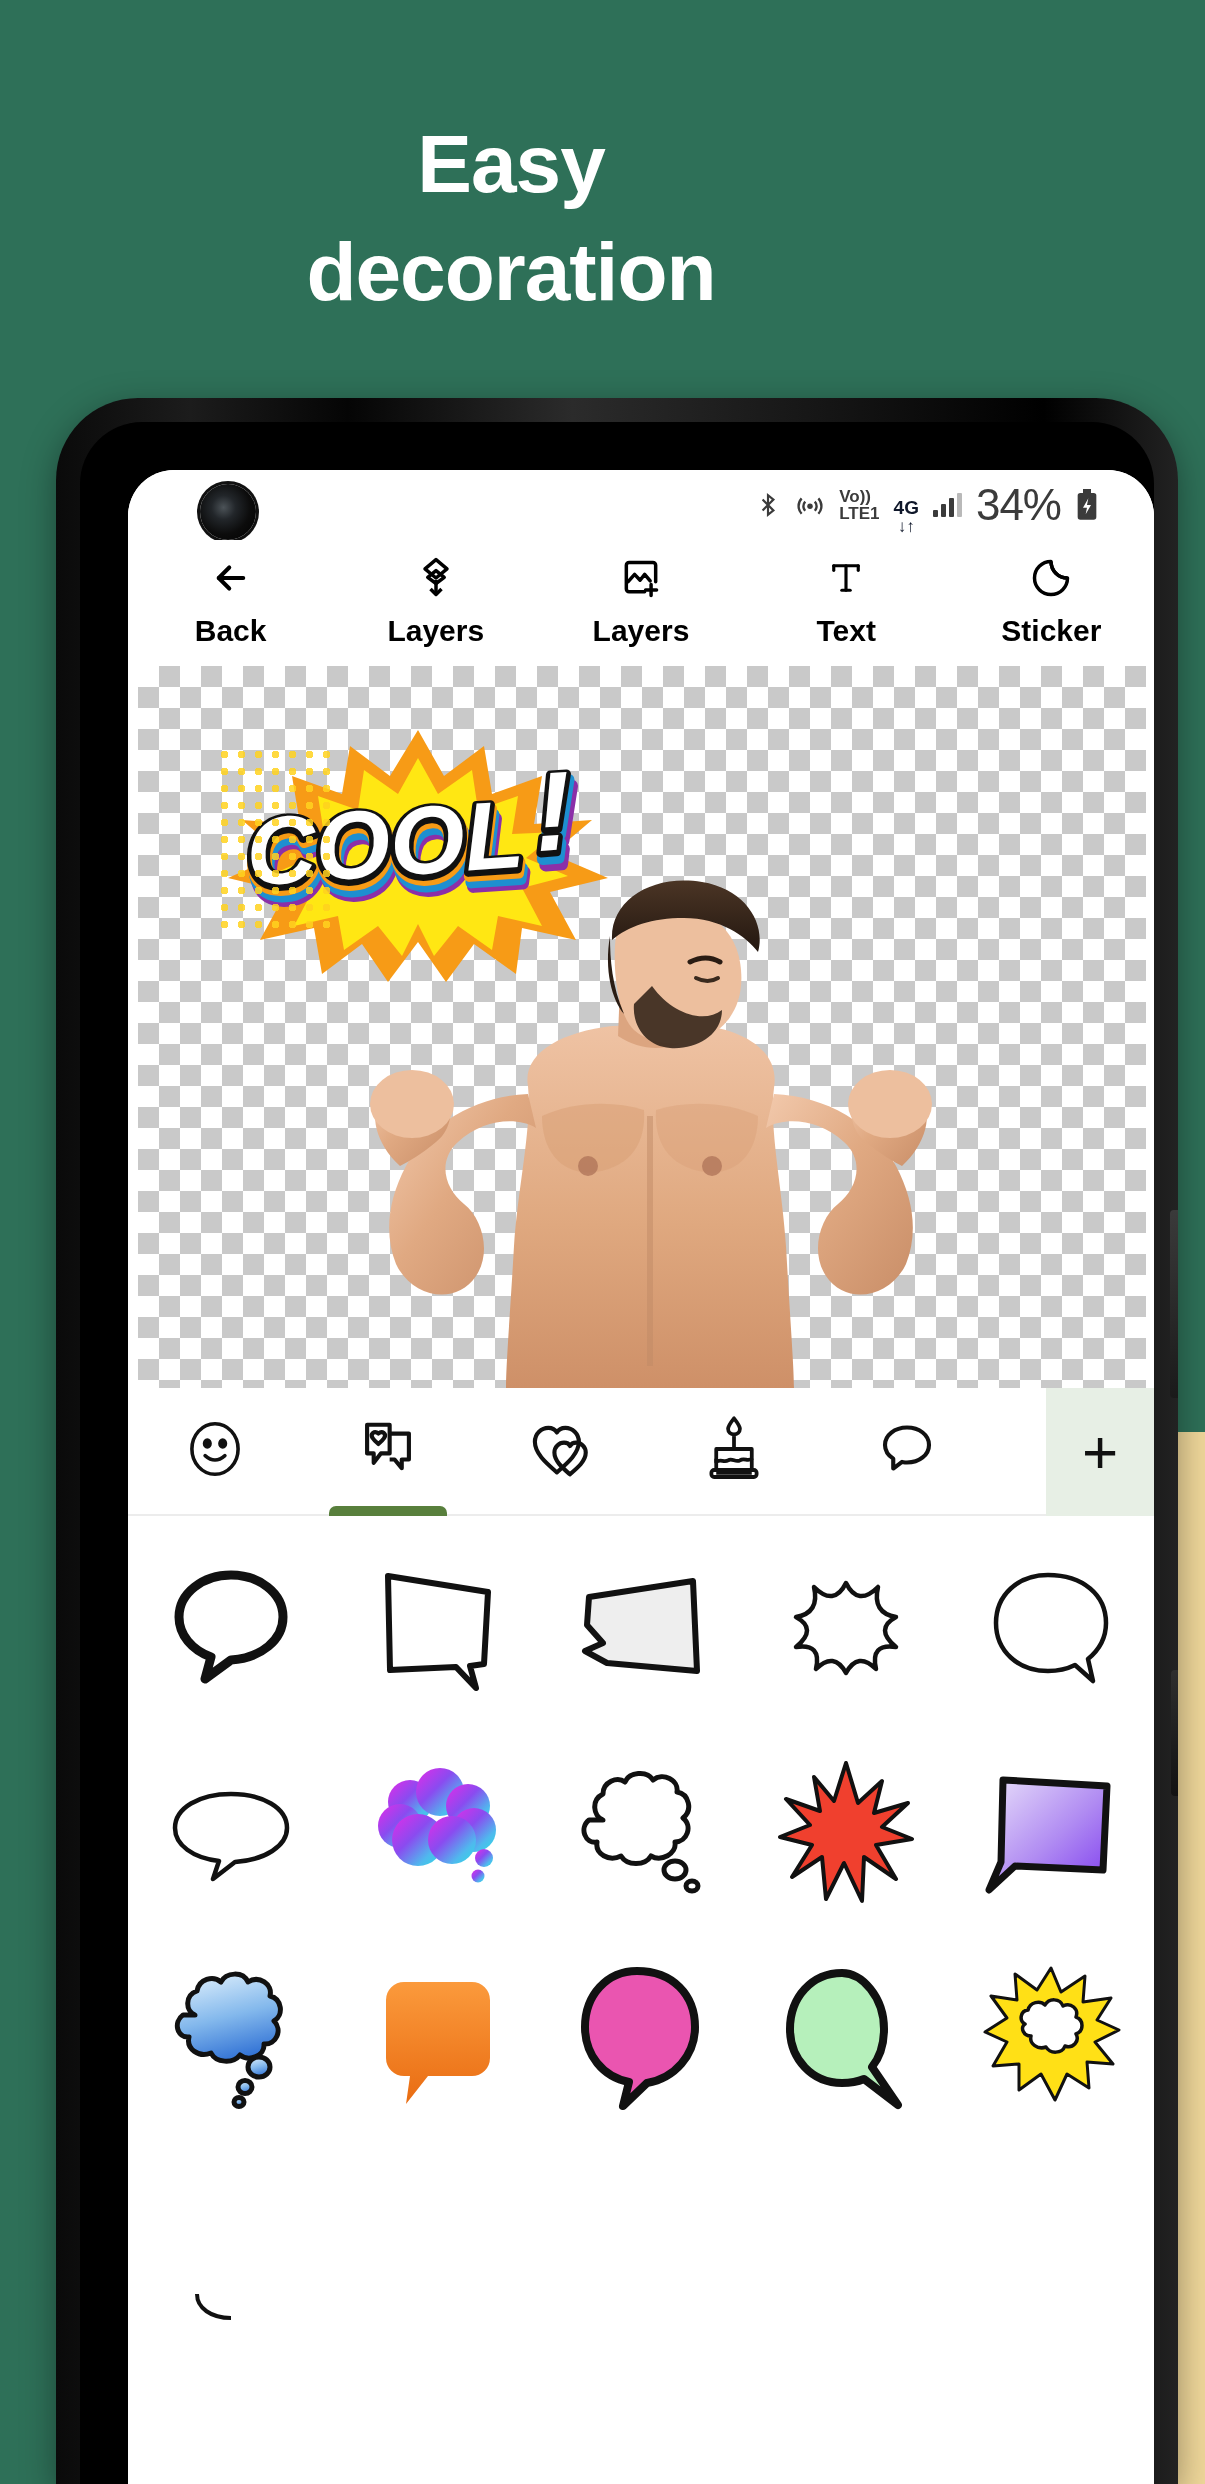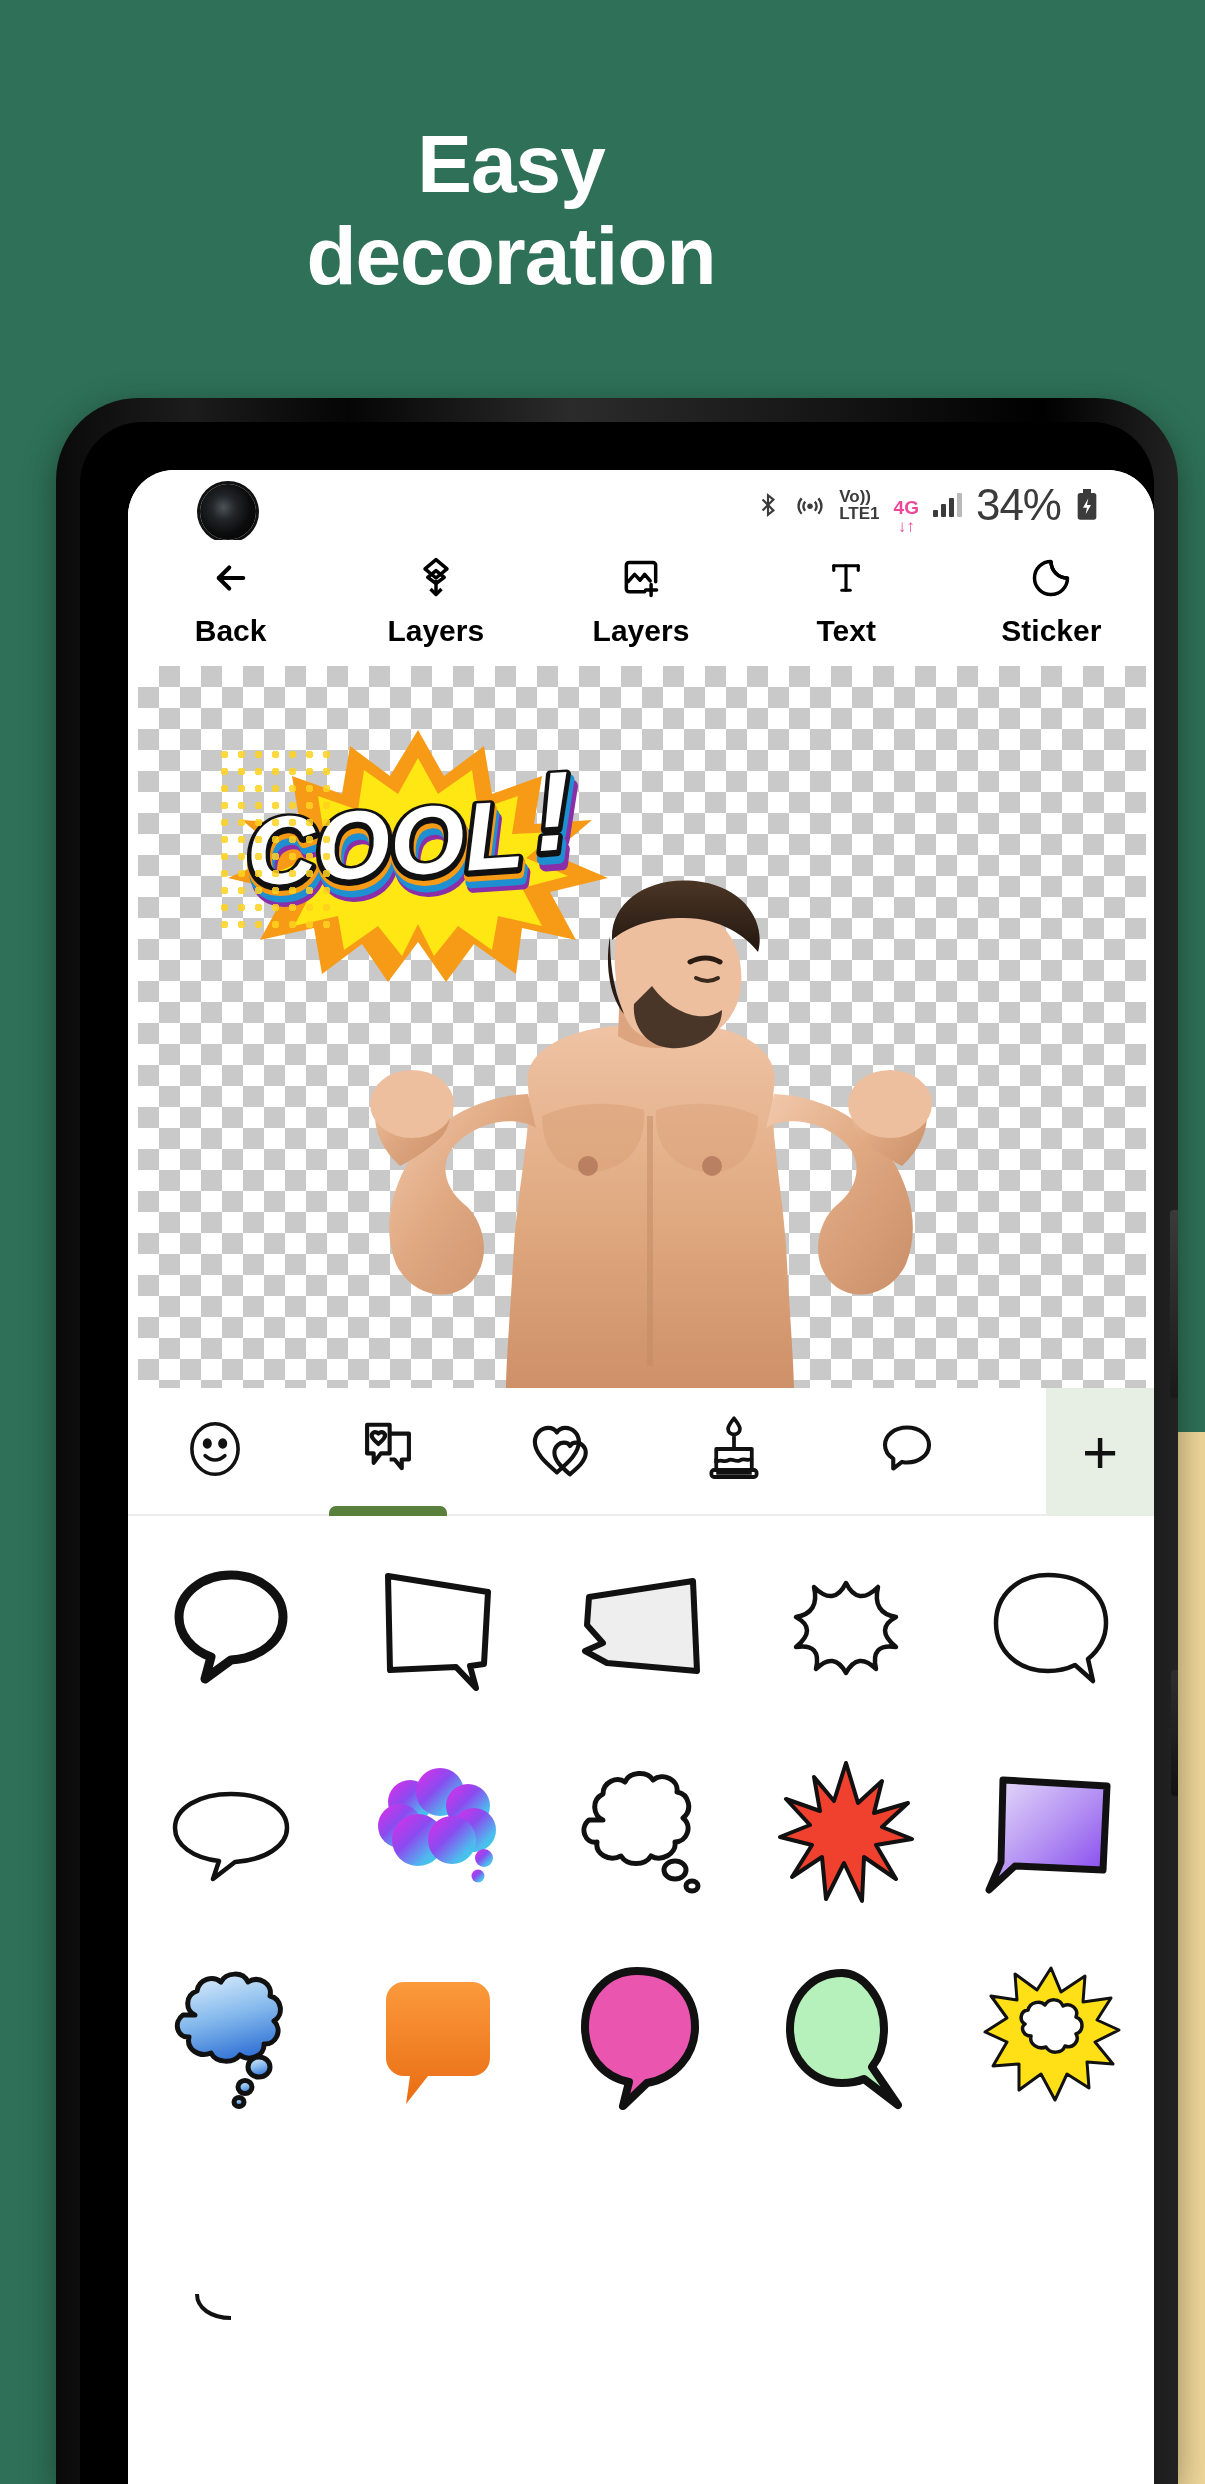--- a/index.html
+++ b/index.html
@@ -8,20 +8,21 @@
     font-family:"Liberation Sans", sans-serif;
     background:#2E7058;
     position:relative;
   }
 
   
   #promo-header{
     position:absolute; top:0; left:0; width:1022px; height:420px;
     display:flex; flex-direction:column; align-items:center; justify-content:flex-start;
     padding-top:118px;
+    gap:16px;
   }
   .promo-line{
     color:#ffffff; font-weight:bold; font-size:82px; line-height:1.12;
     letter-spacing:-1px; text-align:center;
   }
 
   
   #next-slide-sliver{
     position:absolute; left:1168px; top:1432px; width:37px; height:1052px;
     background:#EFD79A;
@@ -58,21 +59,21 @@
     display:flex; align-items:center; justify-content:flex-end;
     padding-right:55px; gap:14px; background:#fff;
   }
   #camera-punch{
     position:absolute; left:72px; top:14px; width:56px; height:56px; border-radius:50%;
     background:radial-gradient(circle at 42% 42%, #4c5358 0%, #22262a 26%, #0c0c0c 58%, #000 100%);
     box-shadow:0 0 0 3px #111;
   }
   .sb-icon{ display:flex; align-items:center; color:#3b3b3b; }
   #sb-volte{ display:flex; flex-direction:column; line-height:1; font-size:17px; font-weight:bold; color:#3b3b3b; }
-  #sb-net{ display:flex; flex-direction:column; line-height:1.05; font-size:19px; font-weight:bold; color:#ec4899; align-items:center;margin-top:24px; }
+  #sb-net{ display:flex; flex-direction:column; line-height:1.05; font-size:19px; font-weight:bold; color:#0f172a; align-items:center;margin-top:24px; }
   #sb-battery-pct{ font-size:44px; font-weight:500; color:#3b3b3b; letter-spacing:-1px; }
   .bars{ display:flex; align-items:flex-end; gap:3px; height:24px; }
   .bars i{ display:block; width:5px; background:#3b3b3b; border-radius:1px; }
 
   
   #editor-toolbar{
     position:absolute; left:0; top:70px; width:1026px; height:120px;
     display:flex; align-items:center; justify-content:space-around; background:#fff;
   }
   .tool-item{ display:flex; flex-direction:column; align-items:center; gap:15px; width:150px; cursor:pointer; }

